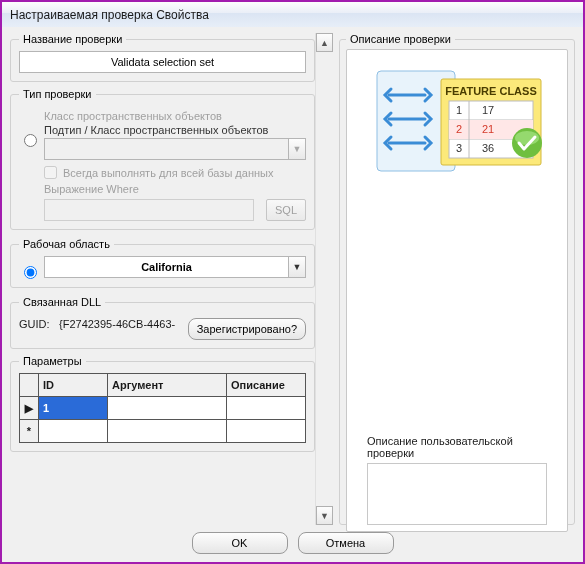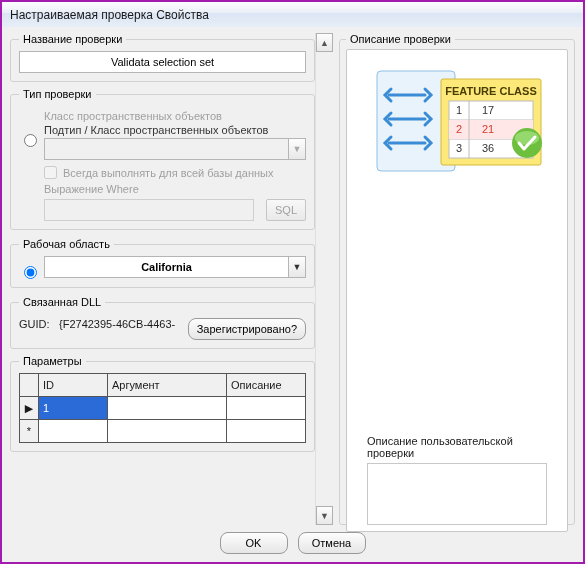--- a/index.html
+++ b/index.html
@@ -29,31 +29,31 @@
   .radio-outer input[type=radio]{margin-top:28px;}
   .radio-outer.one input[type=radio]{margin-top:10px;}
   .sqlrow{display:flex;gap:12px;margin-top:4px;}
   .sqlrow .txt{flex:1;height:22px;border:1px solid #cfcfcf;background:#f0f0f0;box-sizing:border-box;}
   .sqlbtn{width:40px;height:22px;border:1px solid #c5c5c5;background:linear-gradient(#f8f8f8,#e9e9e9);color:#a0a0a0;font:inherit;border-radius:2px;}
   .btn2{height:22px;border:1px solid #9a9a9a;background:linear-gradient(#fdfdfd,#e6e6e6);font:inherit;padding:0 8px;border-radius:8px;}
   .guidrow{display:flex;gap:6px;margin-top:4px;}
   .guidrow .lab{min-width:34px;}
   .guidrow .val{flex:1;white-space:nowrap;overflow:hidden;}
   .params-table{border:1px solid #888;border-collapse:collapse;width:100%;background:#fff;}
-  .params-table th,.params-table td{border:1px solid #555;padding:2px 4px;height:18px;font-weight:normal;text-align:left;}
+  .params-table th,.params-table td{border:1px solid #555;padding:2px 4px;height:18px;font-weight:bold;text-align:left;}
   .params-table th{background:#f0f0f0;}
   .params-table .rowhdr{width:18px;background:#f0f0f0;text-align:center;padding:0;}
   .params-table .selcell{background:#2a6bd8;color:#fff;}
   .desc-panel{border:1px solid #c8c8c8;background:#fff;border-radius:2px;height:483px;padding:6px 20px;box-sizing:border-box;display:flex;flex-direction:column;}
   .illus{height:130px;display:flex;align-items:center;justify-content:center;margin:4px 0 6px 0;}
   .desc-text{font-size:11px;color:#333;line-height:1.35;}
   .desc-sub{margin-top:auto;}
   .desc-sub .box{border:1px solid #c8c8c8;height:60px;background:#fff;margin-top:4px;}
   .btnbar{position:absolute;bottom:8px;left:0;right:0;display:flex;justify-content:center;gap:10px;}
-  .btnbar .btn2{width:68px;}
+  .btnbar .btn2{width:96px;}
   svg text{font-family:"Segoe UI",Tahoma,sans-serif;}
 </style>
 </head>
 <body>
 
 <div class="window">
   <div class="titlebar">
     <span>Настраиваемая проверка Свойства</span>
   </div>
   <div class="body">

